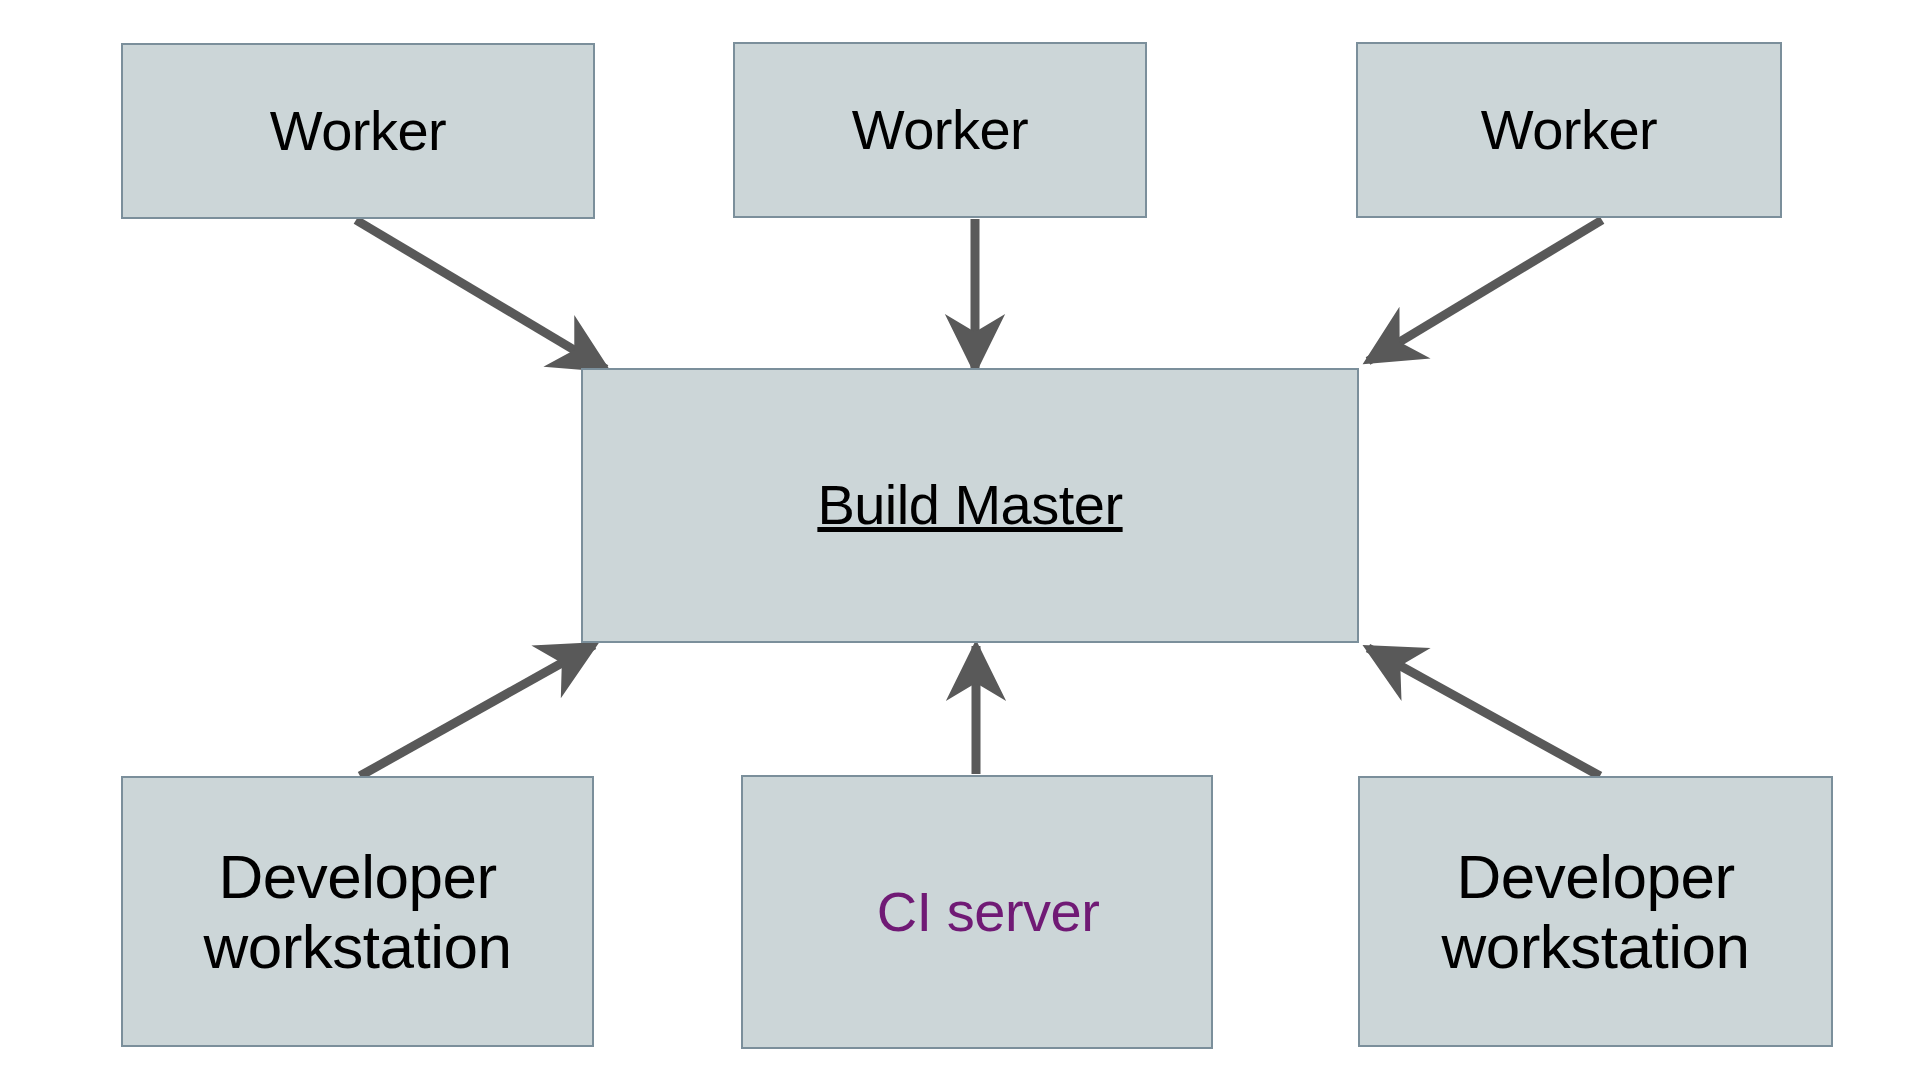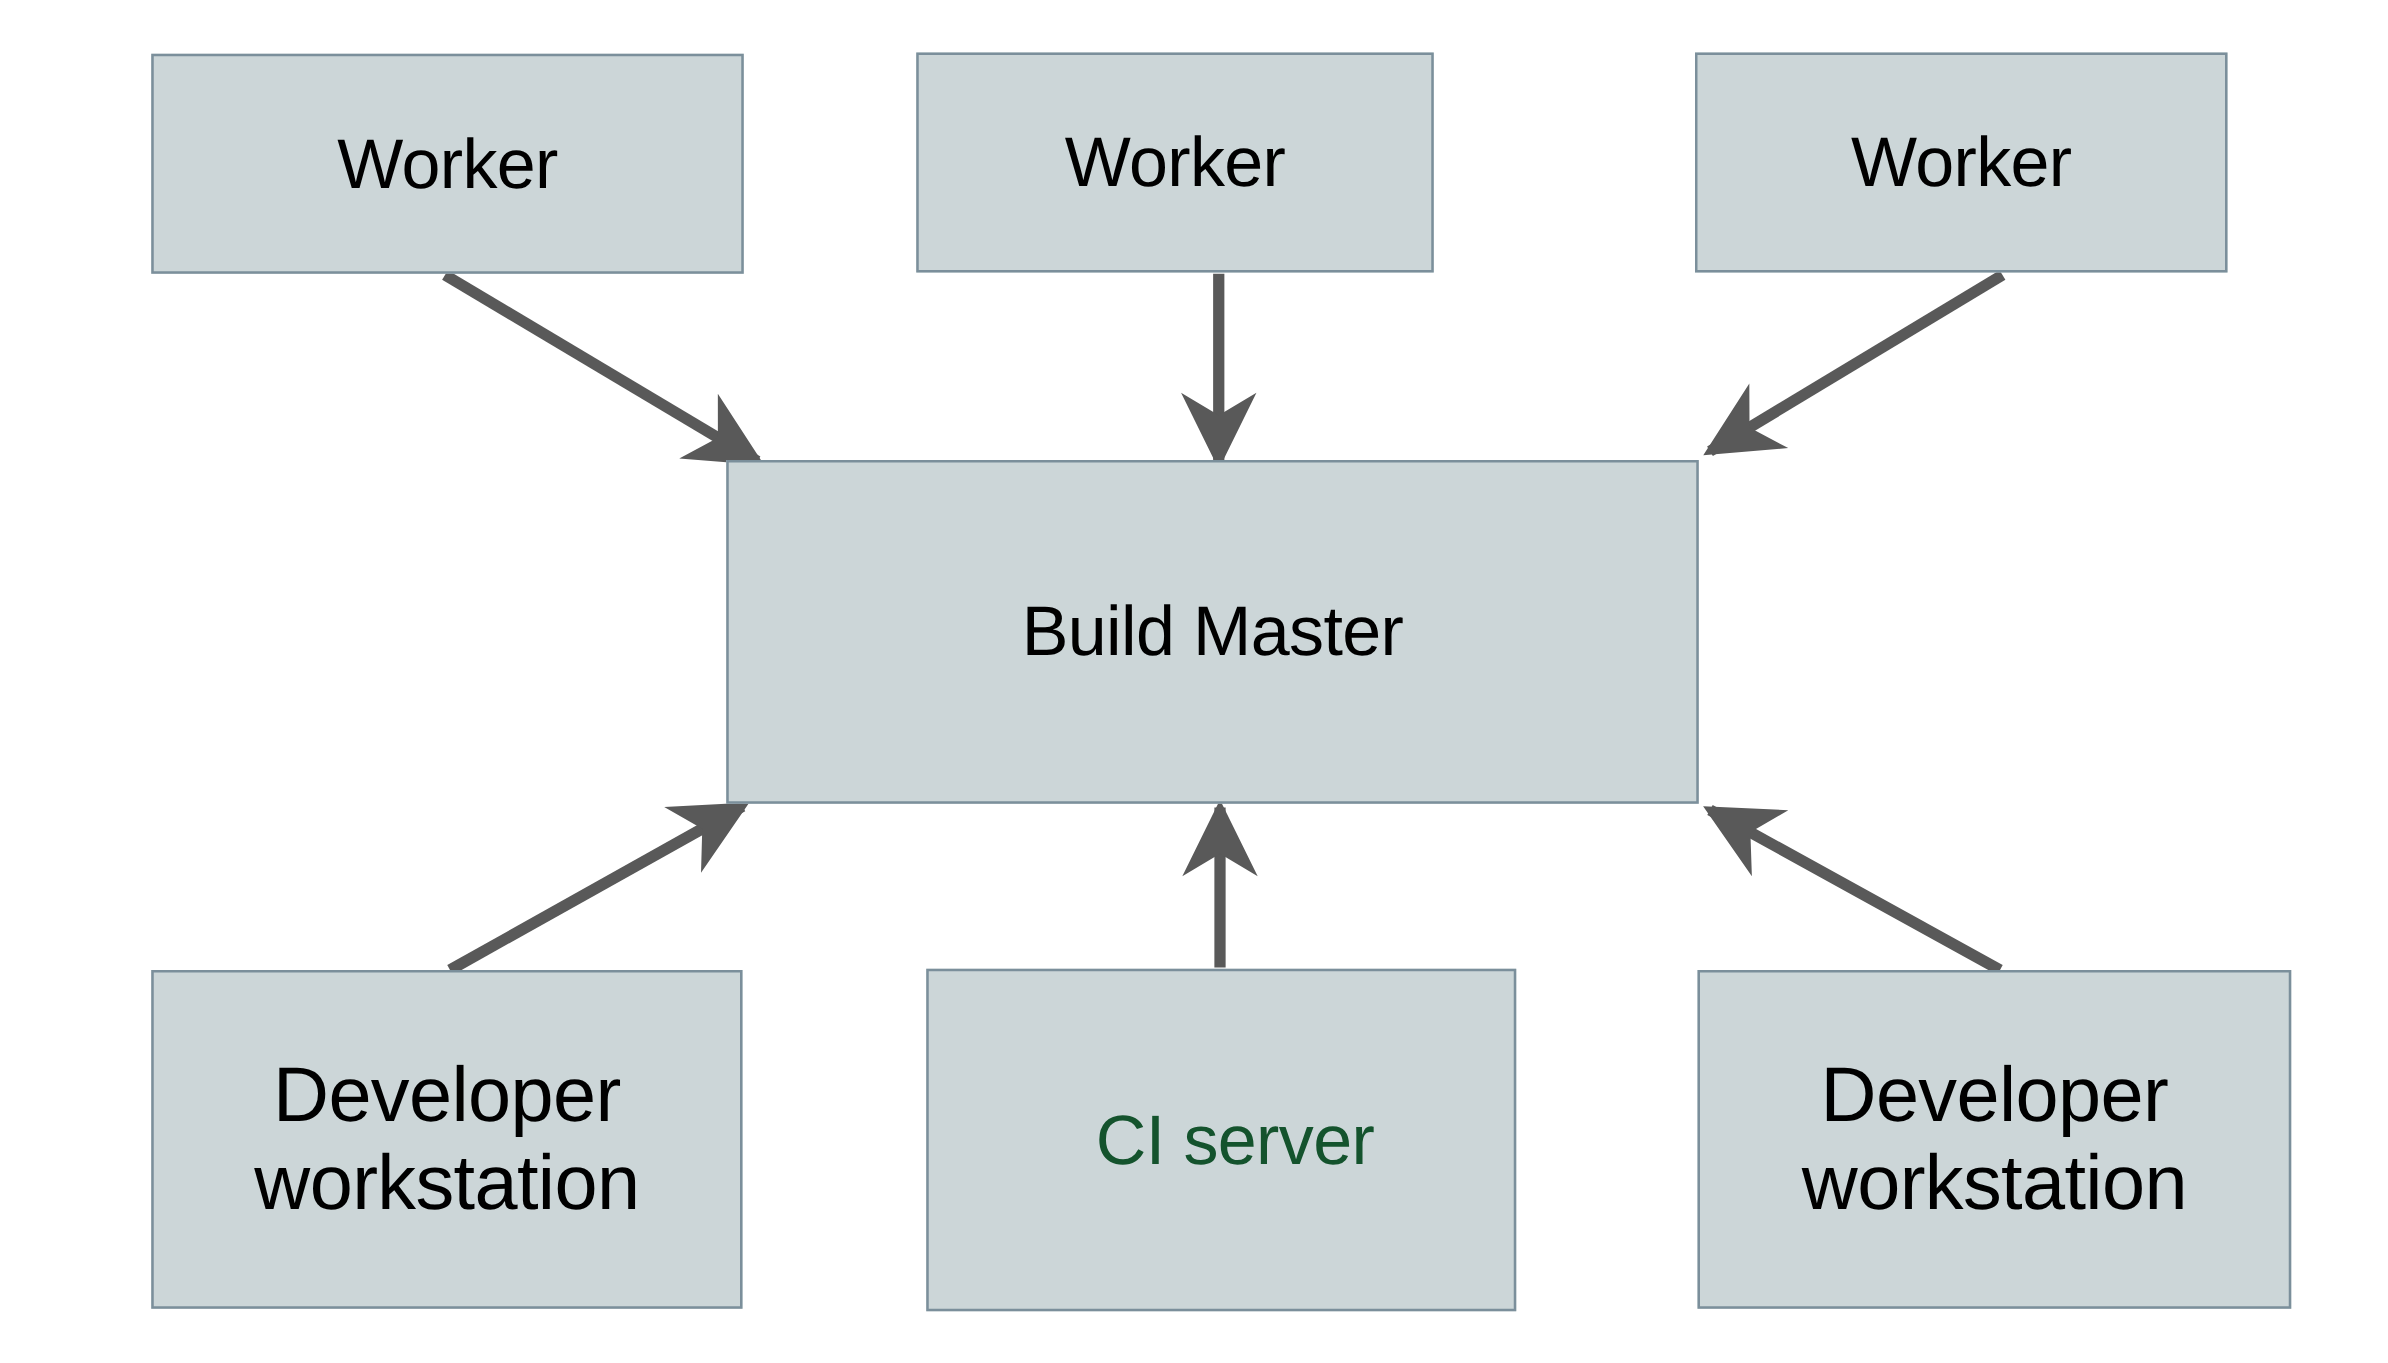--- a/index.html
+++ b/index.html
@@ -71,29 +71,29 @@
   <div id="node-group">
       <div class="node" style="left: 121px; top: 43px; width: 474px; height: 176px; background: rgb(204, 214, 216); border-color: rgb(123, 143, 155);">
         <span class="node-label size-lg" style="color: rgb(0, 0, 0);">Worker</span>
       </div>
       <div class="node" style="left: 733px; top: 42px; width: 414px; height: 176px; background: rgb(204, 214, 216); border-color: rgb(123, 143, 155);">
         <span class="node-label size-lg" style="color: rgb(0, 0, 0);">Worker</span>
       </div>
       <div class="node" style="left: 1356px; top: 42px; width: 426px; height: 176px; background: rgb(204, 214, 216); border-color: rgb(123, 143, 155);">
         <span class="node-label size-lg" style="color: rgb(0, 0, 0);">Worker</span>
       </div>
-      <div class="node" style="left: 581px; top: 368px; width: 778px; height: 275px; background: rgb(204, 214, 216); border-color: rgb(123, 143, 155);">
+      <div class="node" style="left: 581px; top: 368px; width: 778px; height: 275px; background: rgb(204, 214, 216); border-color: rgb(123, 143, 155); text-decoration: underline;">
         <span class="node-label size-lg" style="color: rgb(0, 0, 0);">Build Master</span>
       </div>
       <div class="node" style="left: 121px; top: 776px; width: 473px; height: 271px; background: rgb(204, 214, 216); border-color: rgb(123, 143, 155);">
         <span class="node-label size-md" style="color: rgb(0, 0, 0);">Developer
 workstation</span>
       </div>
       <div class="node" style="left: 741px; top: 775px; width: 472px; height: 274px; background: rgb(204, 214, 216); border-color: rgb(123, 143, 155);">
-        <span class="node-label size-lg" style="color: #14532d; margin-left: 22px;">CI server</span>
+        <span class="node-label size-lg" style="color: #701a75; margin-left: 22px;">CI server</span>
       </div>
       <div class="node" style="left: 1358px; top: 776px; width: 475px; height: 271px; background: rgb(204, 214, 216); border-color: rgb(123, 143, 155);">
         <span class="node-label size-md" style="color: rgb(0, 0, 0);">Developer
 workstation</span>
       </div>
     </div>
 
 </div>
 
 </body></html>

